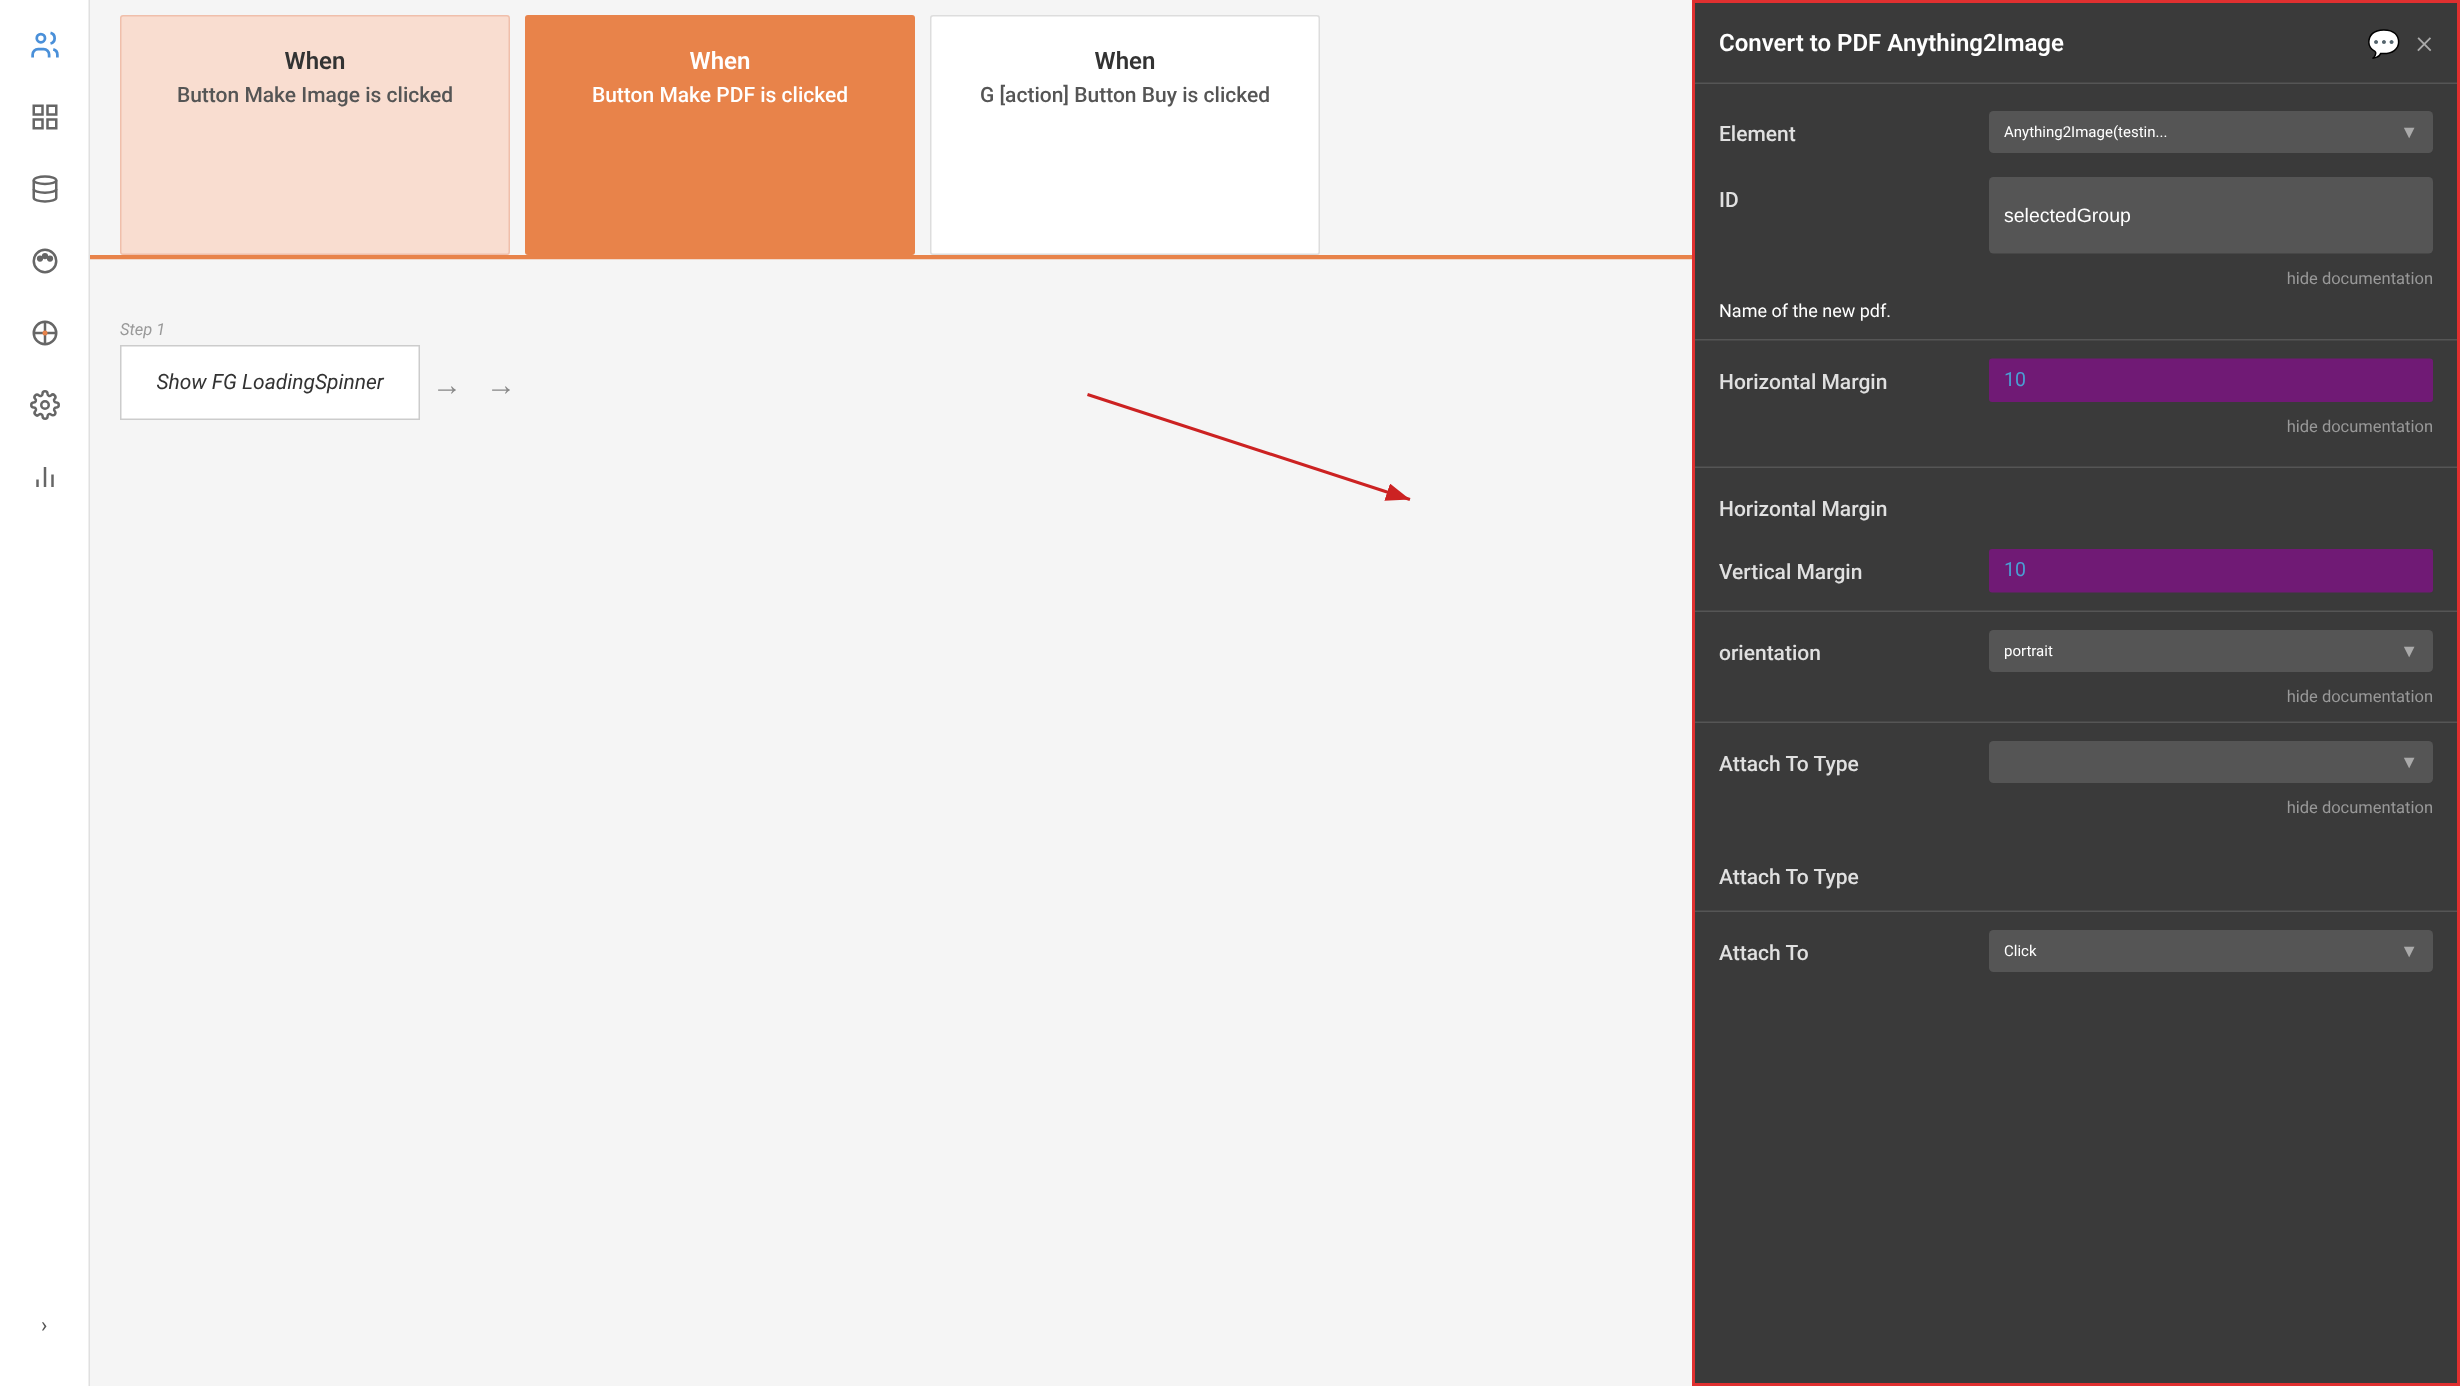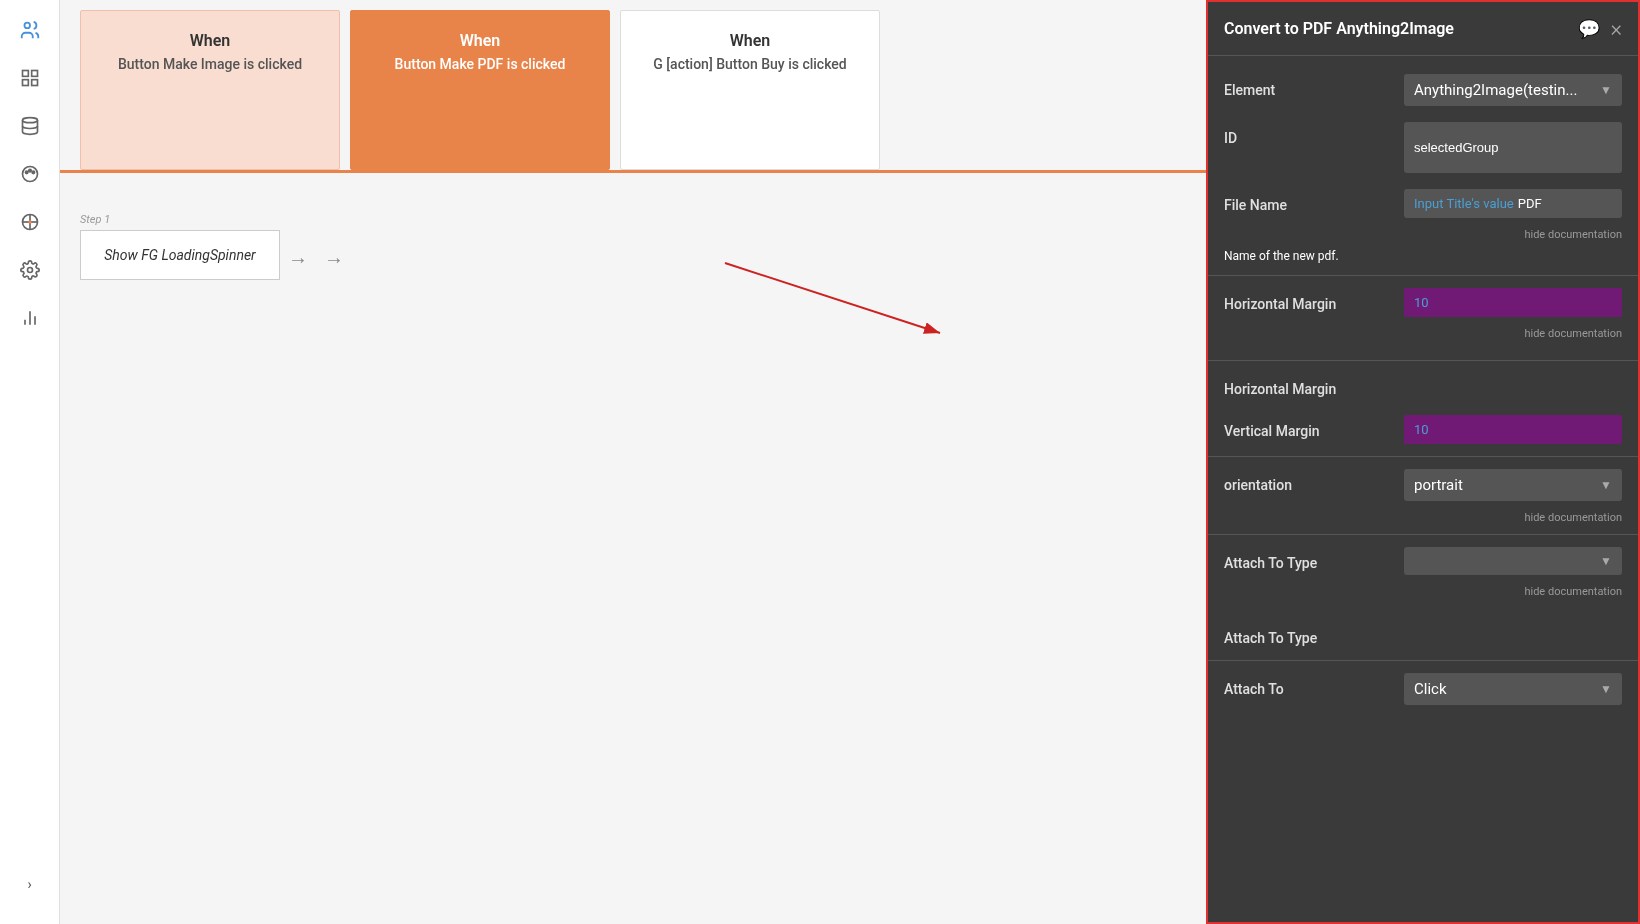--- a/index.html
+++ b/index.html
@@ -174,21 +174,21 @@
 
     .step-plus-arrow {
       font-size: 20px;
       color: #888;
       margin: 0 8px;
       padding-top: 20px;
     }
 
     
     .right-panel {
-      width: 434px;
+      width: 512px;
       background: #3a3a3a;
       border: 2px solid #e03030;
       display: flex;
       flex-direction: column;
       overflow-y: auto;
       flex-shrink: 0;
     }
 
     .panel-header {
       display: flex;
@@ -254,21 +254,21 @@
       padding: 7px 10px;
       font-size: 13px;
       width: 100%;
       display: flex;
       align-items: center;
       justify-content: space-between;
       cursor: pointer;
     }
     .panel-dropdown-text {
       color: #fff;
-      font-size: 15px;
+      font-size: 10px;
     }
     .panel-dropdown-arrow {
       color: #aaa;
       font-size: 12px;
     }
 
     .panel-file-name {
       background: #555;
       border: none;
       border-radius: 3px;
@@ -452,29 +452,20 @@
       </div>
     </div>
 
     <div class="panel-row">
       <div class="panel-row-label">ID</div>
       <div class="panel-row-value">
         <input class="panel-input" value="selectedGroup" type="text" style="">
       </div>
     </div>
 
-    <div class="panel-row">
-      <div class="panel-row-label">File Name</div>
-      <div class="panel-row-value">
-        <div class="panel-file-name">
-          <span class="panel-file-link">Input Title's value</span>
-          <span class="panel-file-suffix"> PDF</span>
-        </div>
-      </div>
-    </div>
     <div class="panel-hide-doc">hide documentation</div>
 
     <div class="panel-doc-text">Name of the new pdf.</div>
 
     <div class="panel-divider"></div>
 
     <div class="panel-row">
       <div class="panel-row-label">Horizontal Margin</div>
       <div class="panel-row-value">
         <span class="panel-value-text">10</span>

